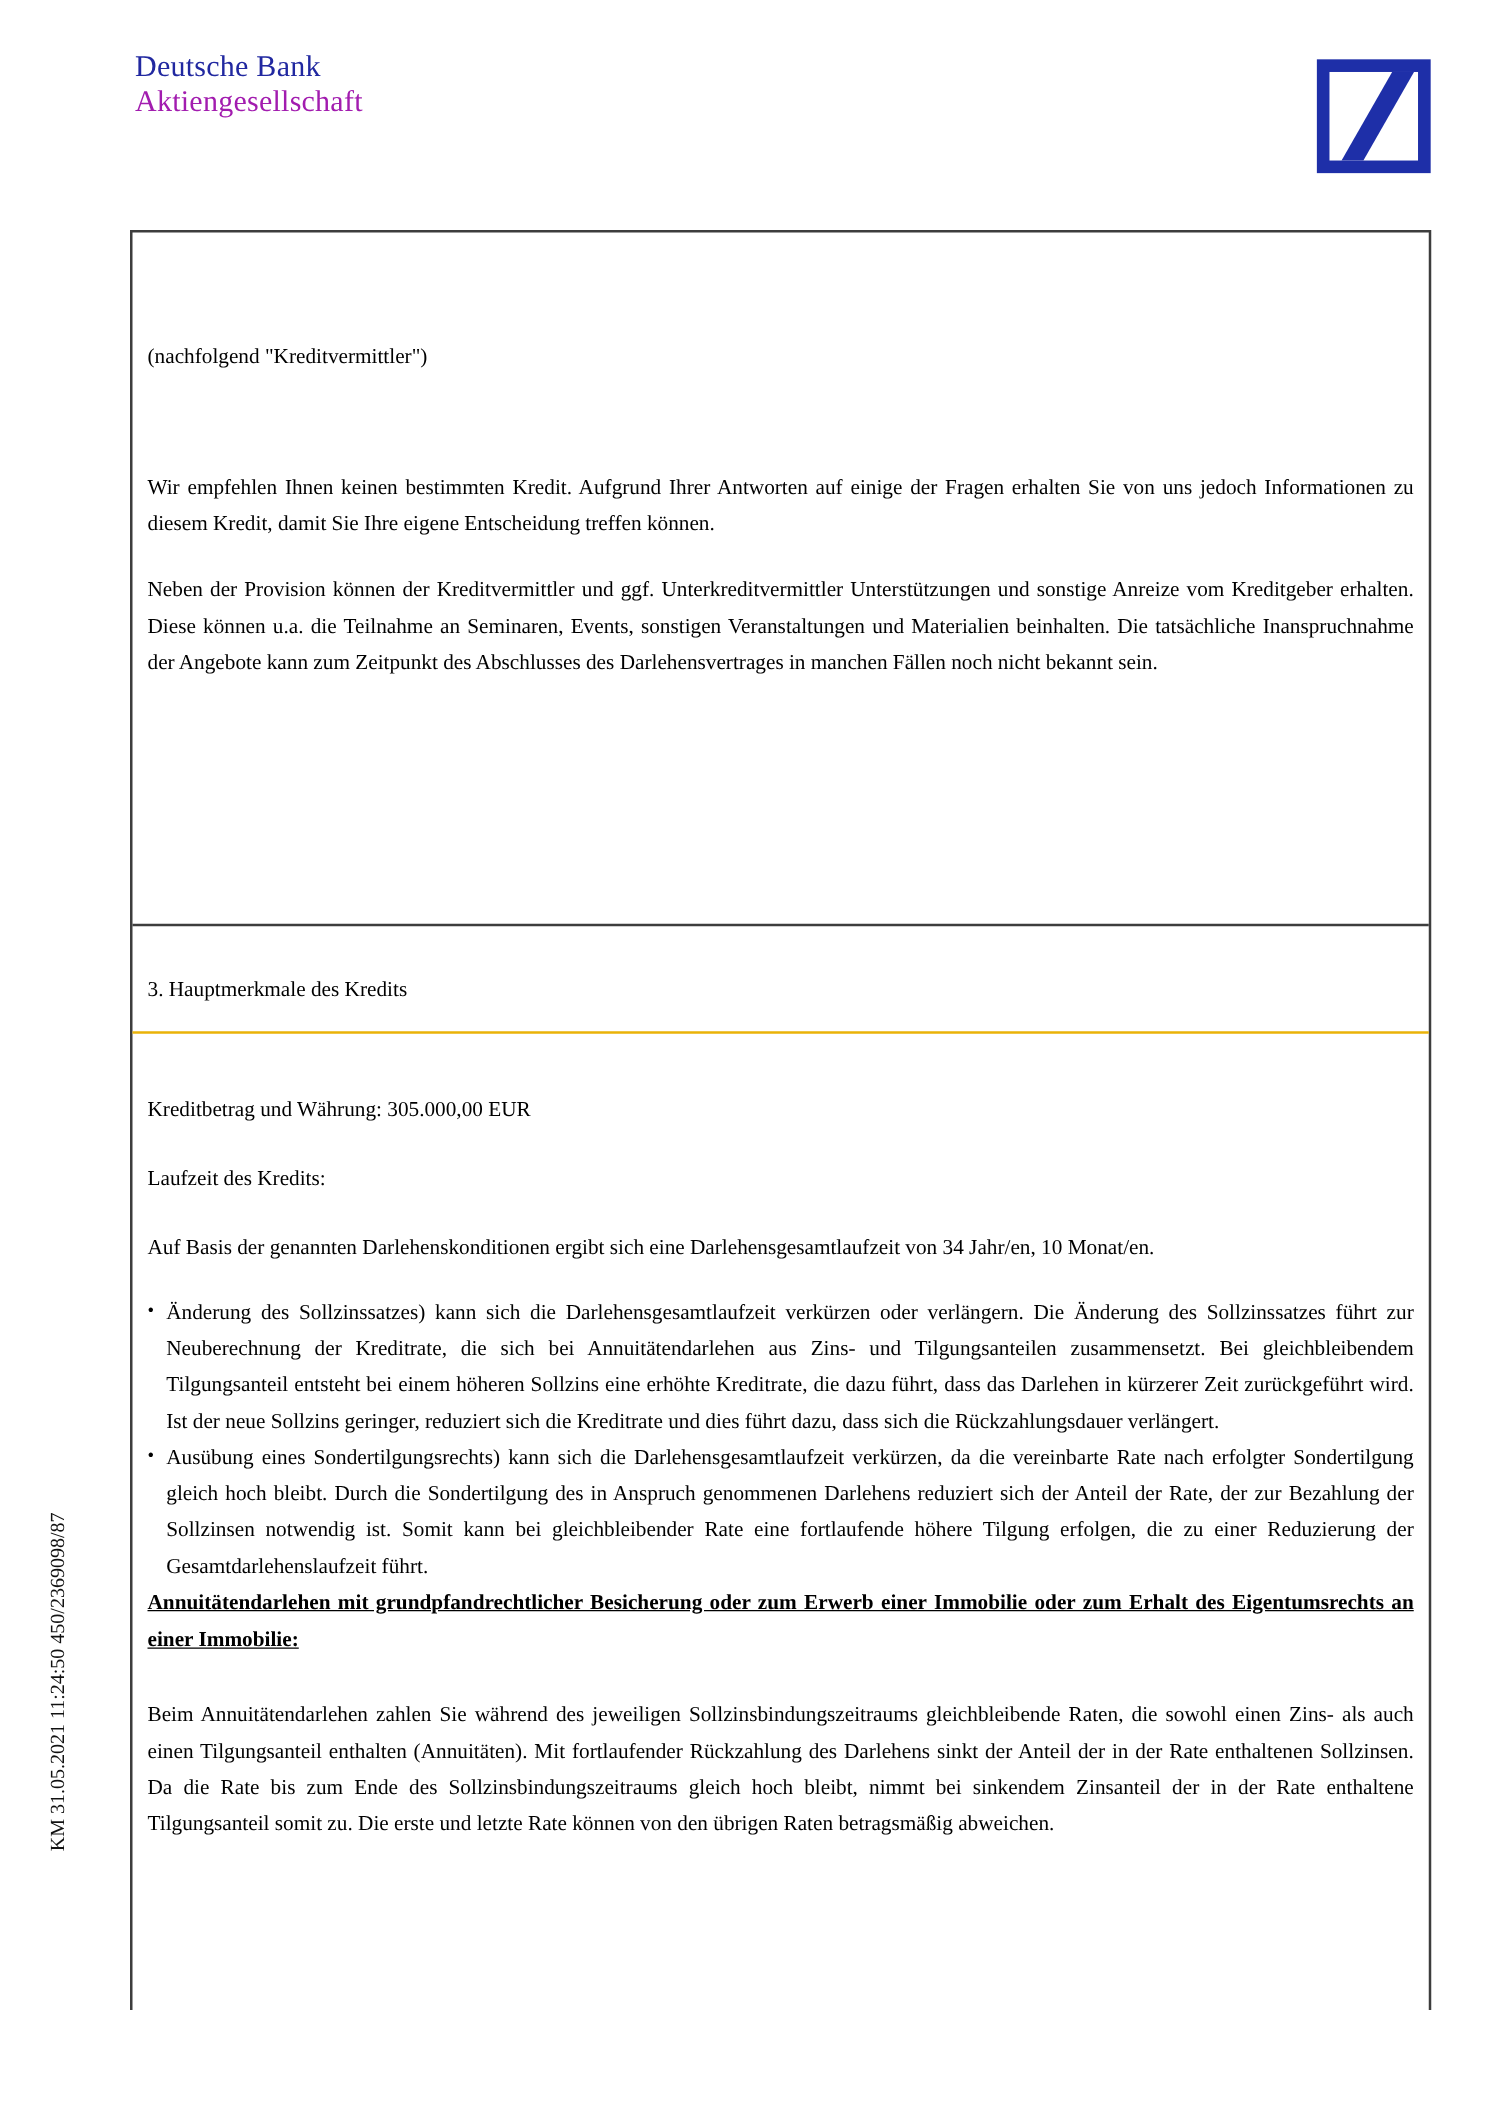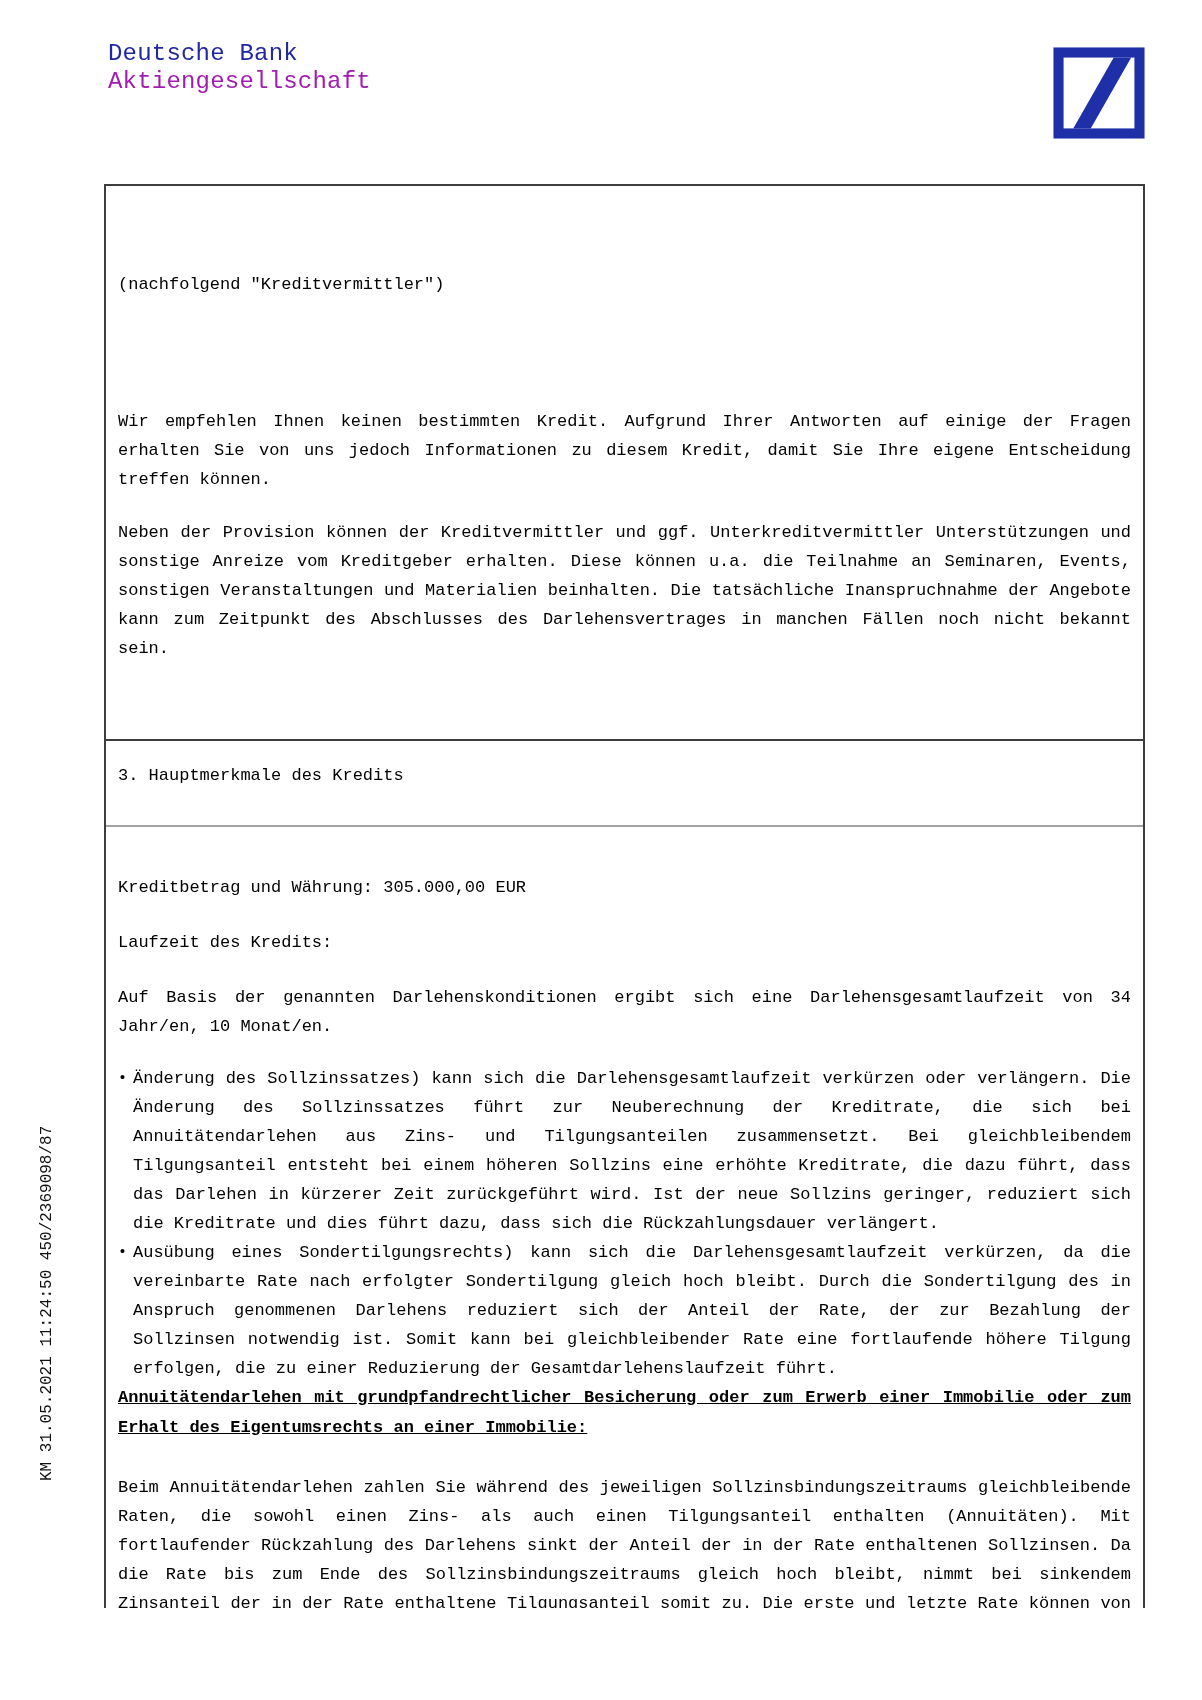--- a/index.html
+++ b/index.html
@@ -1,21 +1,21 @@
 <!DOCTYPE html>
 <html><head>
 <meta charset="utf-8">
 <style>
   html, body { margin: 0; padding: 0; background: #ffffff; }
   .page {
     position: relative;
     width: 1202px;
     height: 1608px;
     background: #ffffff;
-    font-family: Liberation Mono, monospace;
+    font-family: Liberation Serif, serif;
     color: #000;
   }
 
   
   .wordmark {
     position: absolute;
     left: 108px;
     top: 40px;
     line-height: 28px;
     font-size: 24px;
@@ -52,33 +52,33 @@
     left: 104px;
     top: 184px;
     width: 1041px;
     min-height: 1349px;
     border: 2px solid #3d3d3d;
     box-sizing: border-box;
     background: #fff;
   }
   .row { padding: 0 12px; box-sizing: border-box; }
   .row1 { min-height: 471px; border-bottom: 2px solid #3d3d3d; }
-  .row2 { min-height: 86px;  border-bottom: 2px solid #a3a3a3; padding-top: 20px; }
+  .row2 { min-height: 86px;  border-bottom: 2px solid #eab308; padding-top: 36px; }
   .row3 { min-height: 784px; }
 
   .line, .para, .bullets li {
     font-size: 17px;
     line-height: 29px;
     color: #000;
   }
   .para { text-align: justify; }
   p { margin: 0; }
 
   .intro   { margin-top: 84px; }
-  .p-reco  { margin-top: 108px; }
+  .p-reco  { margin-top: 76px; }
   .p-comm  { margin-top: 0; }
   .p-inc   { margin-top: 24px; }
 
   .m-amount { margin-top: 46px; }
   .m-gap    { margin-top: 26px; }
 
   .bullets {
     margin: 23px 0 0 0;
     padding: 0;
     list-style: none;

